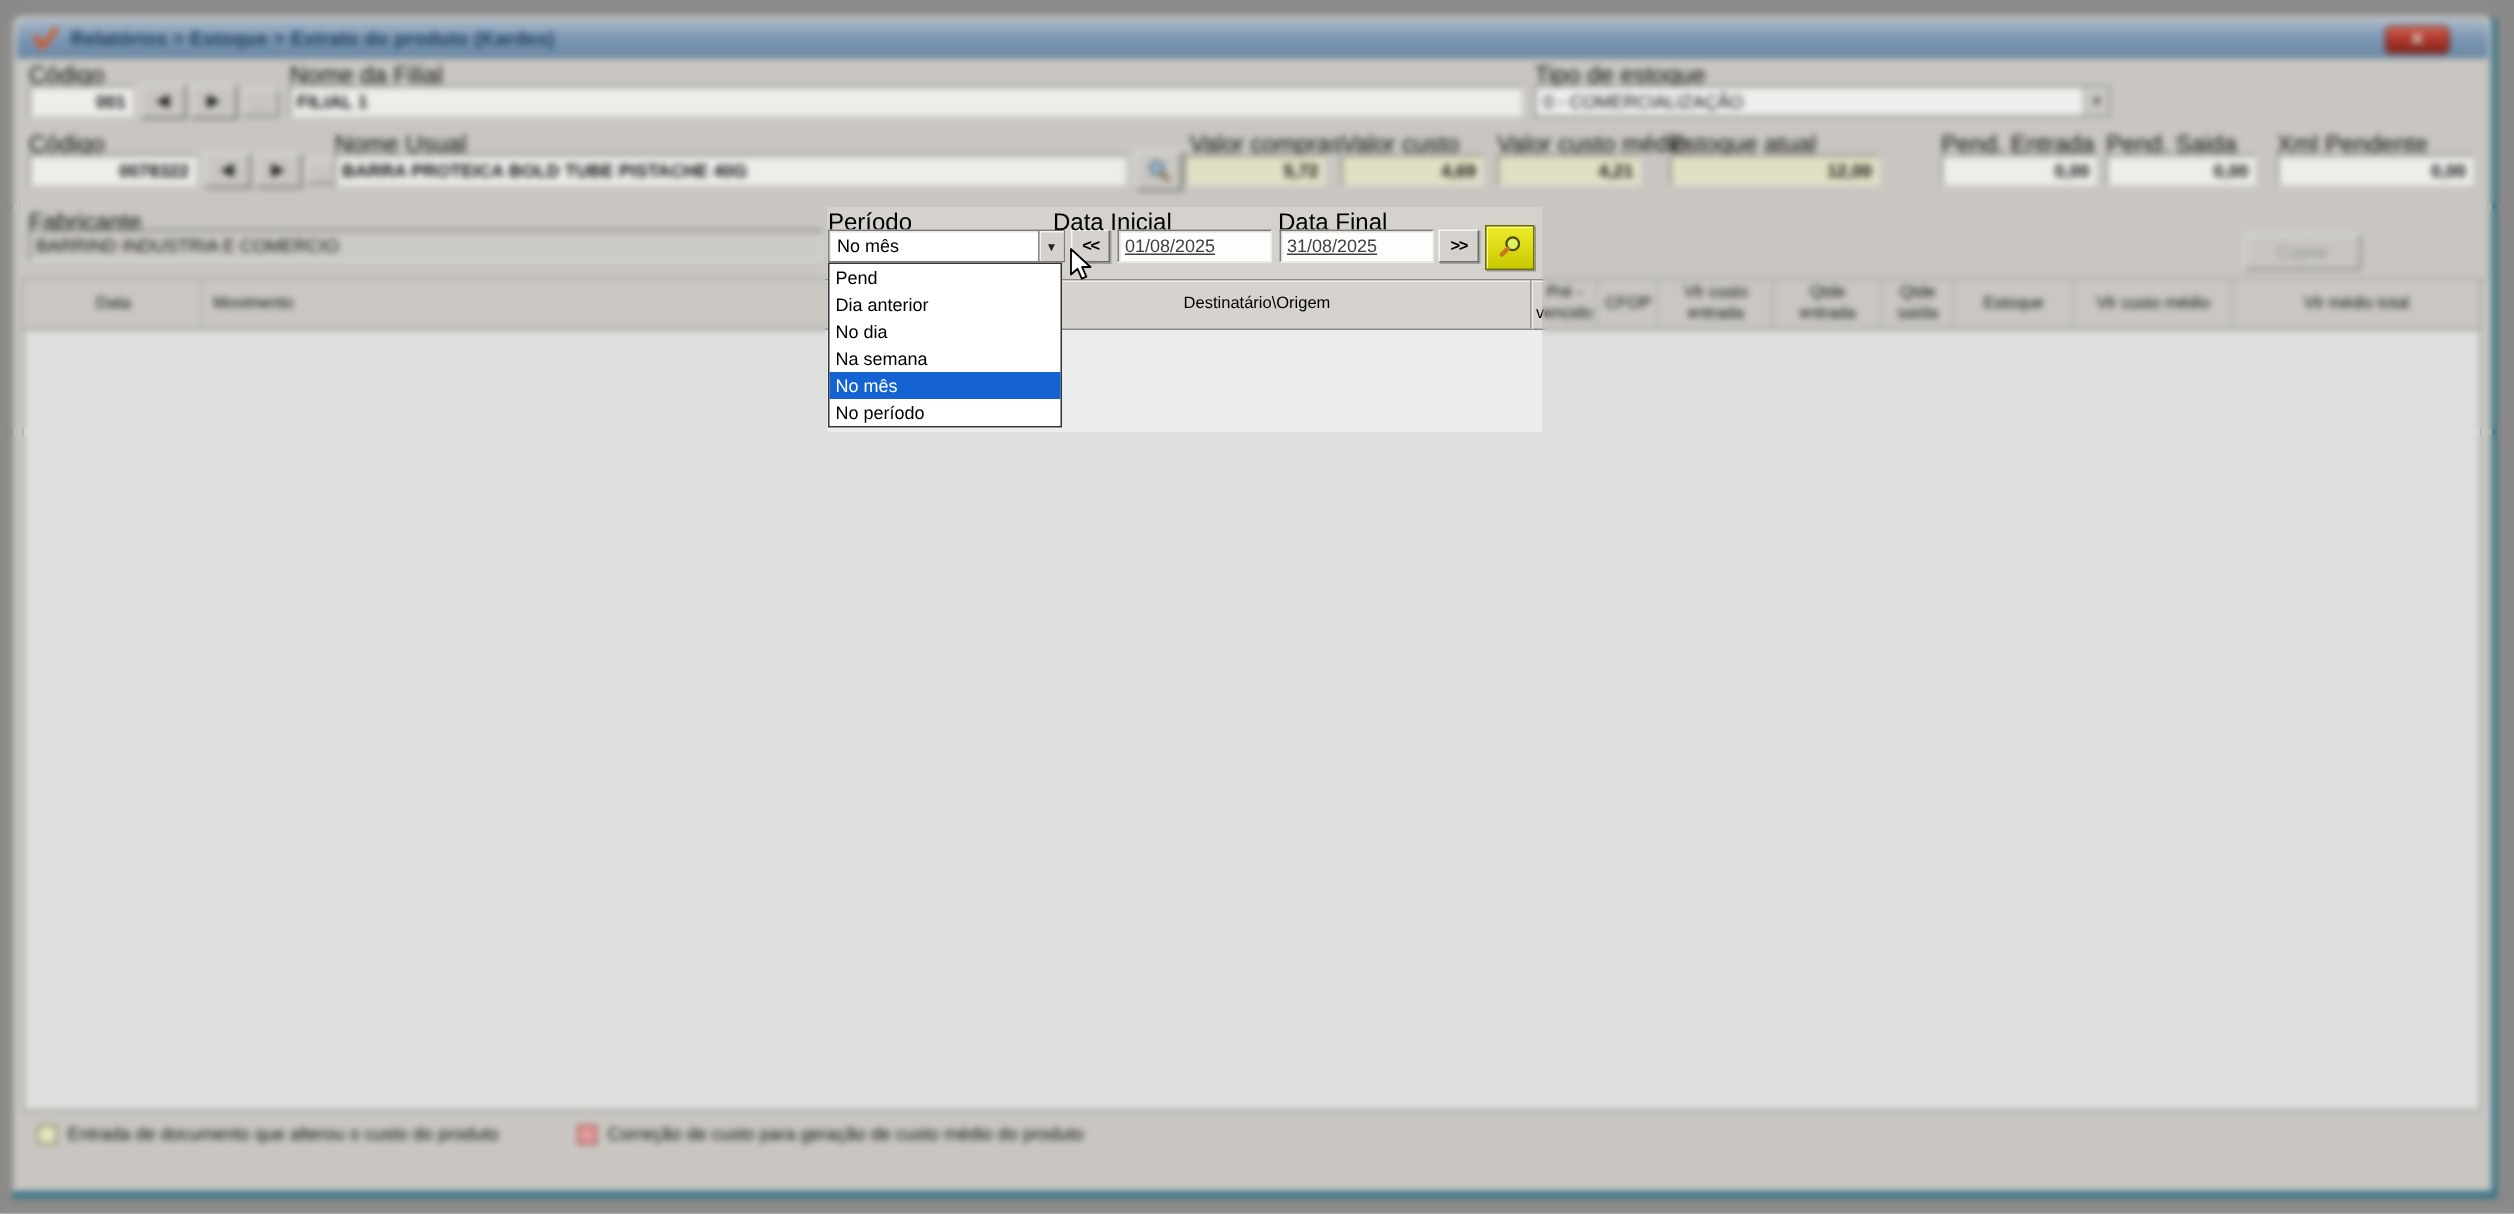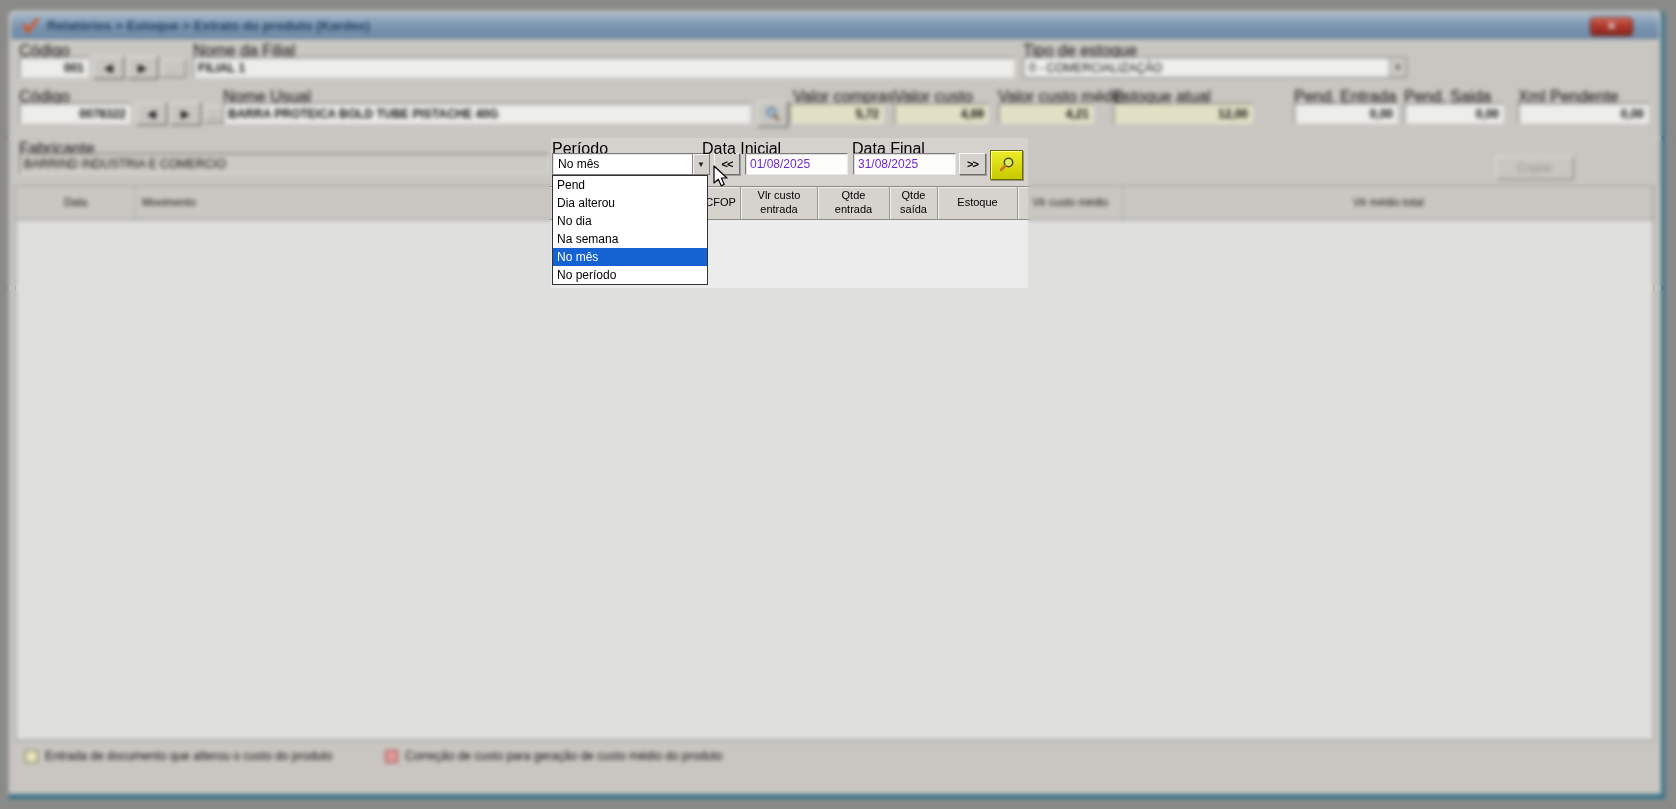--- a/index.html
+++ b/index.html
@@ -35,21 +35,21 @@
   .field {
     position:absolute; background:#fdfdfb; font-size:12px; color:#000;
     border:1px solid #7b7b7b; border-right-color:#e9e9e6; border-bottom-color:#e9e9e6;
     box-shadow:inset 1px 1px 0 rgba(0,0,0,.12);
     padding:0 4px; display:flex; align-items:center; white-space:nowrap; overflow:hidden;
   }
   .field.bold { font-weight:bold; }
   .field.num { justify-content:flex-end; font-weight:bold; }
   .field.cream { background:#f0efd0; }
   .field.readonly { background:#d9d6d1; }
-  .field.gray-text { color:#6d28d9; }
+  .field.gray-text { color:#404040;text-decoration:underline; }
 
   .btn {
     position:absolute; background:#d5d2ce; font-size:12px; color:#000;
     border:1px solid #6f6f6f; border-top-color:#f6f5f2; border-left-color:#f6f5f2;
     box-shadow:1px 1px 0 rgba(0,0,0,.25);
     display:flex; align-items:center; justify-content:center; cursor:default;
   }
   .btn.disabled { color:#9a9a9a; box-shadow:none; }
   .arrow-glyph { font-size:15px; line-height:1; color:#111; }
   .small-glyph { font-size:11px; line-height:1; font-weight:bold; letter-spacing:-1px; }
@@ -206,39 +206,40 @@
       <line x1="7.2" y1="9.8" x2="3.2" y2="13.8" stroke="#c87820" stroke-width="3" stroke-linecap="round"></line>
     </svg>
   </div>
 
   <div class="btn disabled" style="left:1487px; top:145px; width:78px; height:24px;">Copiar</div>
 
   <div class="grid">
     <div class="grid-header">
       <div class="gh" style="width:120px;">Data</div>
       <div class="gh left" style="width:520px;">Movimento</div>
+      <div class="gh" style="width:365px;">Destinatário\Origem</div>
       <div class="gh" style="width:45px;">Pré -
 vencido</div>
       <div class="gh" style="width:40px;">CFOP</div>
       <div class="gh" style="width:77px;">Vlr custo
 entrada</div>
       <div class="gh" style="width:72px;">Qtde
 entrada</div>
       <div class="gh" style="width:48px;">Qtde
 saída</div>
       <div class="gh" style="width:80px;">Estoque</div>
       <div class="gh" style="width:106px;">Vlr custo médio</div>
       <div class="gh" style="flex:1; border-right:none;">Vlr médio total</div>
     </div>
     <div class="grid-body"></div>
   </div>
 
   <div class="dropdown-list">
     <div class="dropdown-item">Pend</div>
-    <div class="dropdown-item">Dia alterou</div>
+    <div class="dropdown-item">Dia anterior</div>
     <div class="dropdown-item">No dia</div>
     <div class="dropdown-item">Na semana</div>
     <div class="dropdown-item selected" style="background-color: rgb(21, 99, 210);">No mês</div>
     <div class="dropdown-item">No período</div>
   </div>
 
   <div class="legendbar">
     <div class="legend-group" style="left:10px;">
       <span class="legend-swatch" style="background-color: rgb(247, 245, 203); border-color: rgb(107, 107, 58);"></span>
       <span class="legend-label">Entrada de documento que alterou o custo do produto</span>

